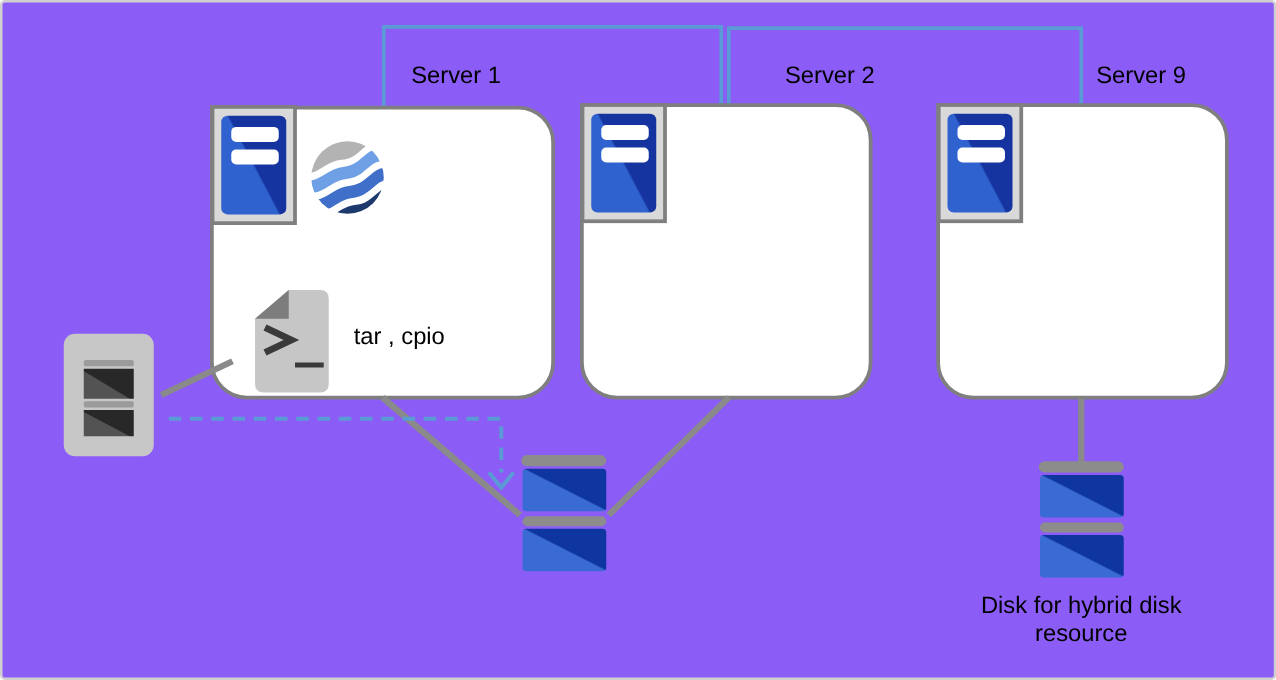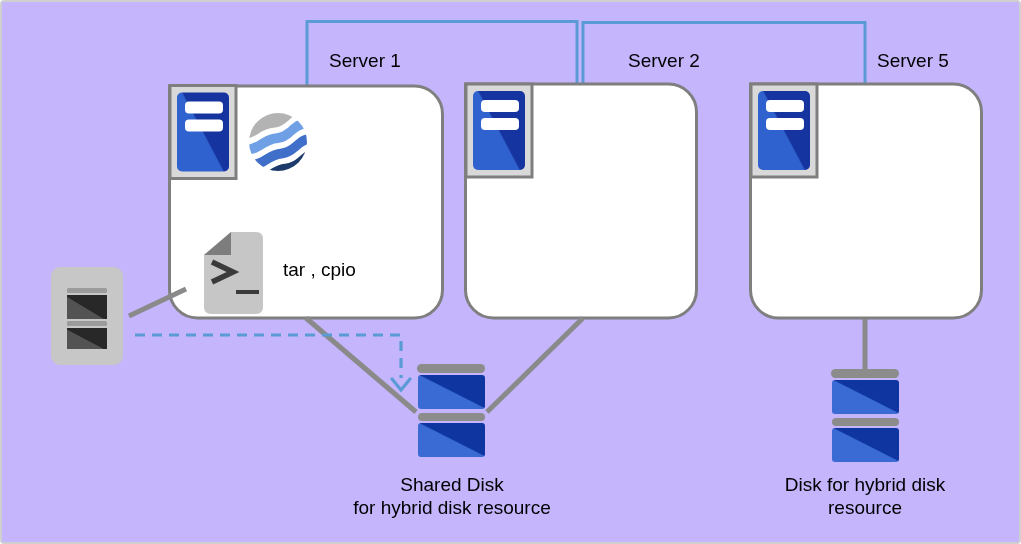--- a/index.html
+++ b/index.html
@@ -1,20 +1,20 @@
 <!DOCTYPE html>
 <html><head>
 <meta charset="utf-8">
 <style>
   html,body{margin:0;padding:0;background:#fff;}
   .canvas{
     position:relative;
     width:1021px;height:544px;
     box-sizing:border-box;
-    background:#c4b5fd;
+    background:#8b5cf6;
     border:2px solid #cfcfcf;
     border-radius:4px;
     font-family:"Liberation Sans", sans-serif;
     overflow:hidden;
   }
   .canvas svg{position:absolute;left:0;top:0;}
   .lbl{
     position:absolute;
     color:#000;
     font-size:19px;
@@ -125,22 +125,20 @@
     <g>
       <rect x="829" y="367" width="68" height="9" rx="4.5" fill="#8C8C8C"></rect>
       <rect x="830" y="378" width="67" height="34" rx="3" fill="url(#diskGrad)"></rect>
       <rect x="830" y="416" width="67" height="8" rx="4" fill="#8C8C8C"></rect>
       <rect x="830" y="426" width="67" height="34" rx="3" fill="url(#diskGrad)"></rect>
     </g>
   </svg>
 
   <div class="lbl nowrap" style="left:327px;top:47px;">Server 1</div>
   <div class="lbl nowrap" style="left:590px;top:47px;margin-left:36px;">Server 2</div>
-  <div class="lbl nowrap" style="left:875px;top:47px;">Server 5</div>
+  <div class="lbl nowrap" style="left:875px;top:47px;">Server 9</div>
 
   <div class="lbl nowrap" style="left:281px;top:256px;">tar , cpio</div>
 
-  <div class="lbl center" style="left:290px;top:471px;width:320px;">Shared Disk
-for hybrid disk resource</div>
   <div class="lbl center" style="left:703px;top:471px;width:320px;">Disk for hybrid disk
 resource</div>
 
 </div>
 
 </body></html>

